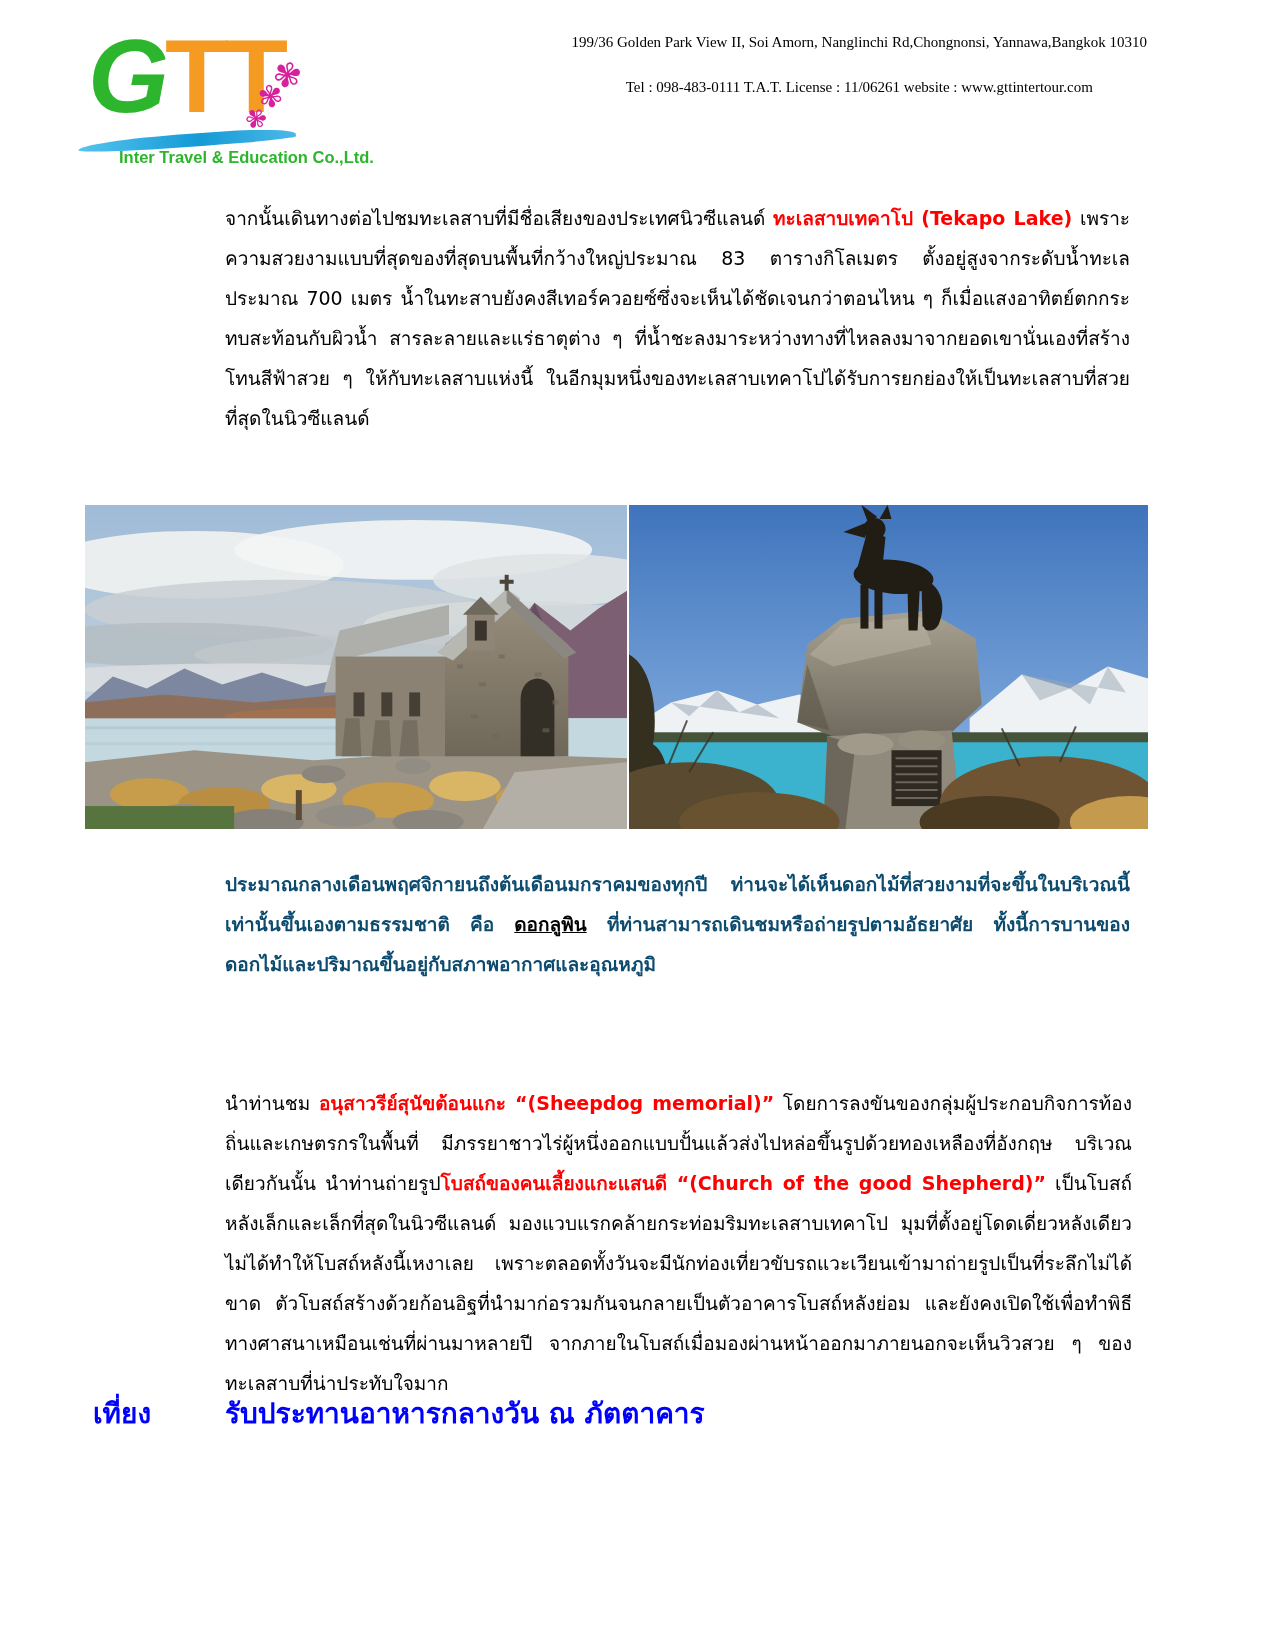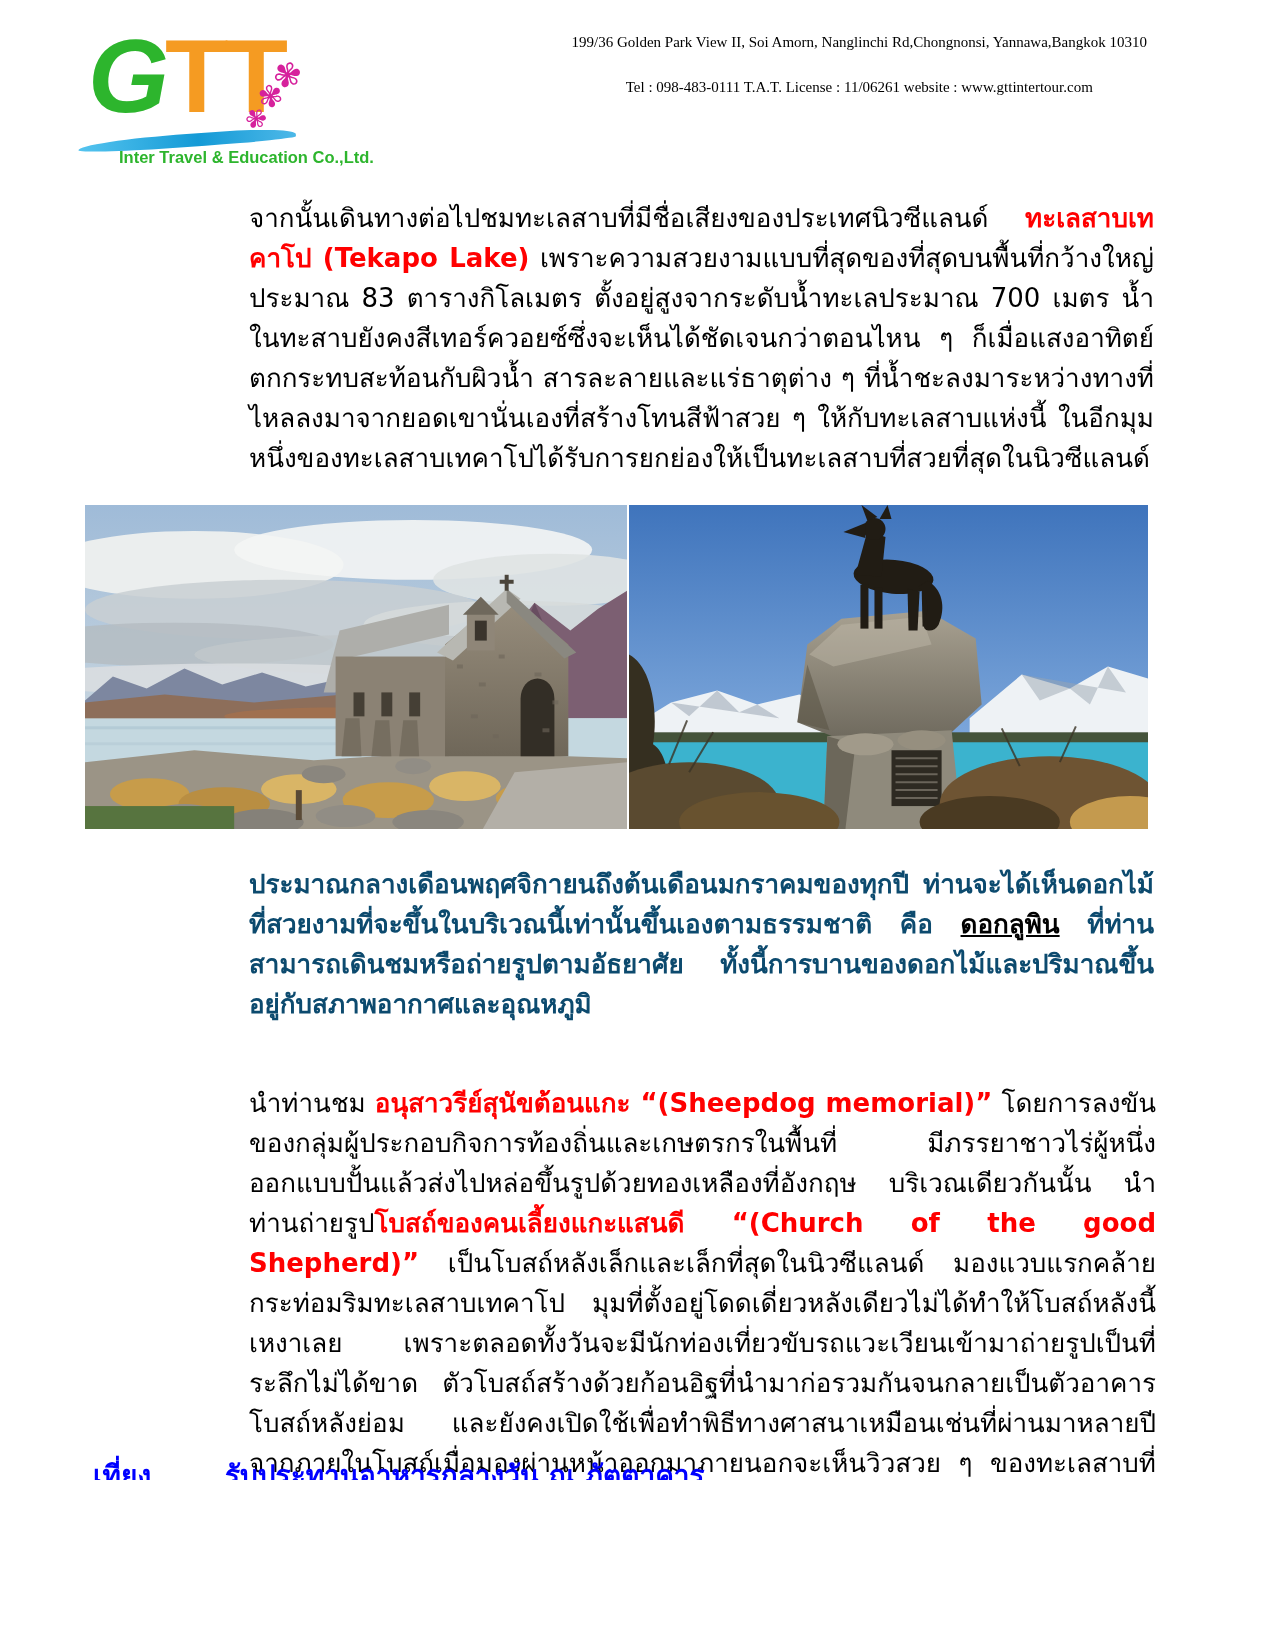--- a/index.html
+++ b/index.html
@@ -19,29 +19,29 @@
   .f3{right:34px;top:44px;font-size:26px;transform:rotate(25deg);}
   .logo-wave{position:absolute;left:0;top:104px;width:218px;height:13px;background:linear-gradient(90deg,#55c4ef,#149ad6 55%,#4db8e8);
              border-radius:60% 40% 50% 50%/80% 70% 30% 40%;transform:rotate(-4deg);}
   .logo-company{position:absolute;left:0;top:118px;width:230px;color:#2db52d;font-weight:bold;
                 font-size:16.5px;font-family:"Liberation Sans",sans-serif;white-space:nowrap;margin-left:41px;}
   .hdr-address{position:absolute;top:34px;right:128px;text-align:center;
                font-family:"Liberation Serif",serif;font-size:15px;color:#000;}
   .hdr-address .line2{margin-top:28px;}
 
   
-  .para{position:absolute;left:225px;width:905px;font-size:26px;line-height:40px;
-        text-align:justify;color:#000;margin-left:24px;}
+  .para{position:absolute;left:225px;width:905px;font-size:19px;line-height:40px;
+        text-align:justify;color:#000;}
   .para-tekapo{top:198px;}
   .red-bold{color:#ff0000;font-weight:bold;}
   .darkred{color:#0c4a6e;font-weight:bold;}
   .para-lupin{top:864px;}
   .lupin-link{color:#000000;font-weight:bold;text-decoration:underline;cursor:pointer;}
   .para-memorial{top:1083px;width:907px;}
-  .lunch-row{position:absolute;left:93px;top:1456px;width:1060px;font-size:28px;line-height:40px;
+  .lunch-row{position:absolute;left:93px;top:1394px;width:1060px;font-size:28px;line-height:40px;
              color:#0000ff;font-weight:bold;}
   .lunch-row .time{display:inline-block;width:132px;}
 
   
   .photos{position:absolute;left:85px;top:505px;width:1063px;height:324px;display:flex;gap:2px;}
   .photo{display:block;height:324px;}
 
   
   .footer-rule-thick{position:absolute;left:72px;top:1557px;width:1126px;height:6px;background:#632423;}
   .footer-rule-thin{position:absolute;left:72px;top:1566px;width:1126px;height:2px;background:#632423;}

